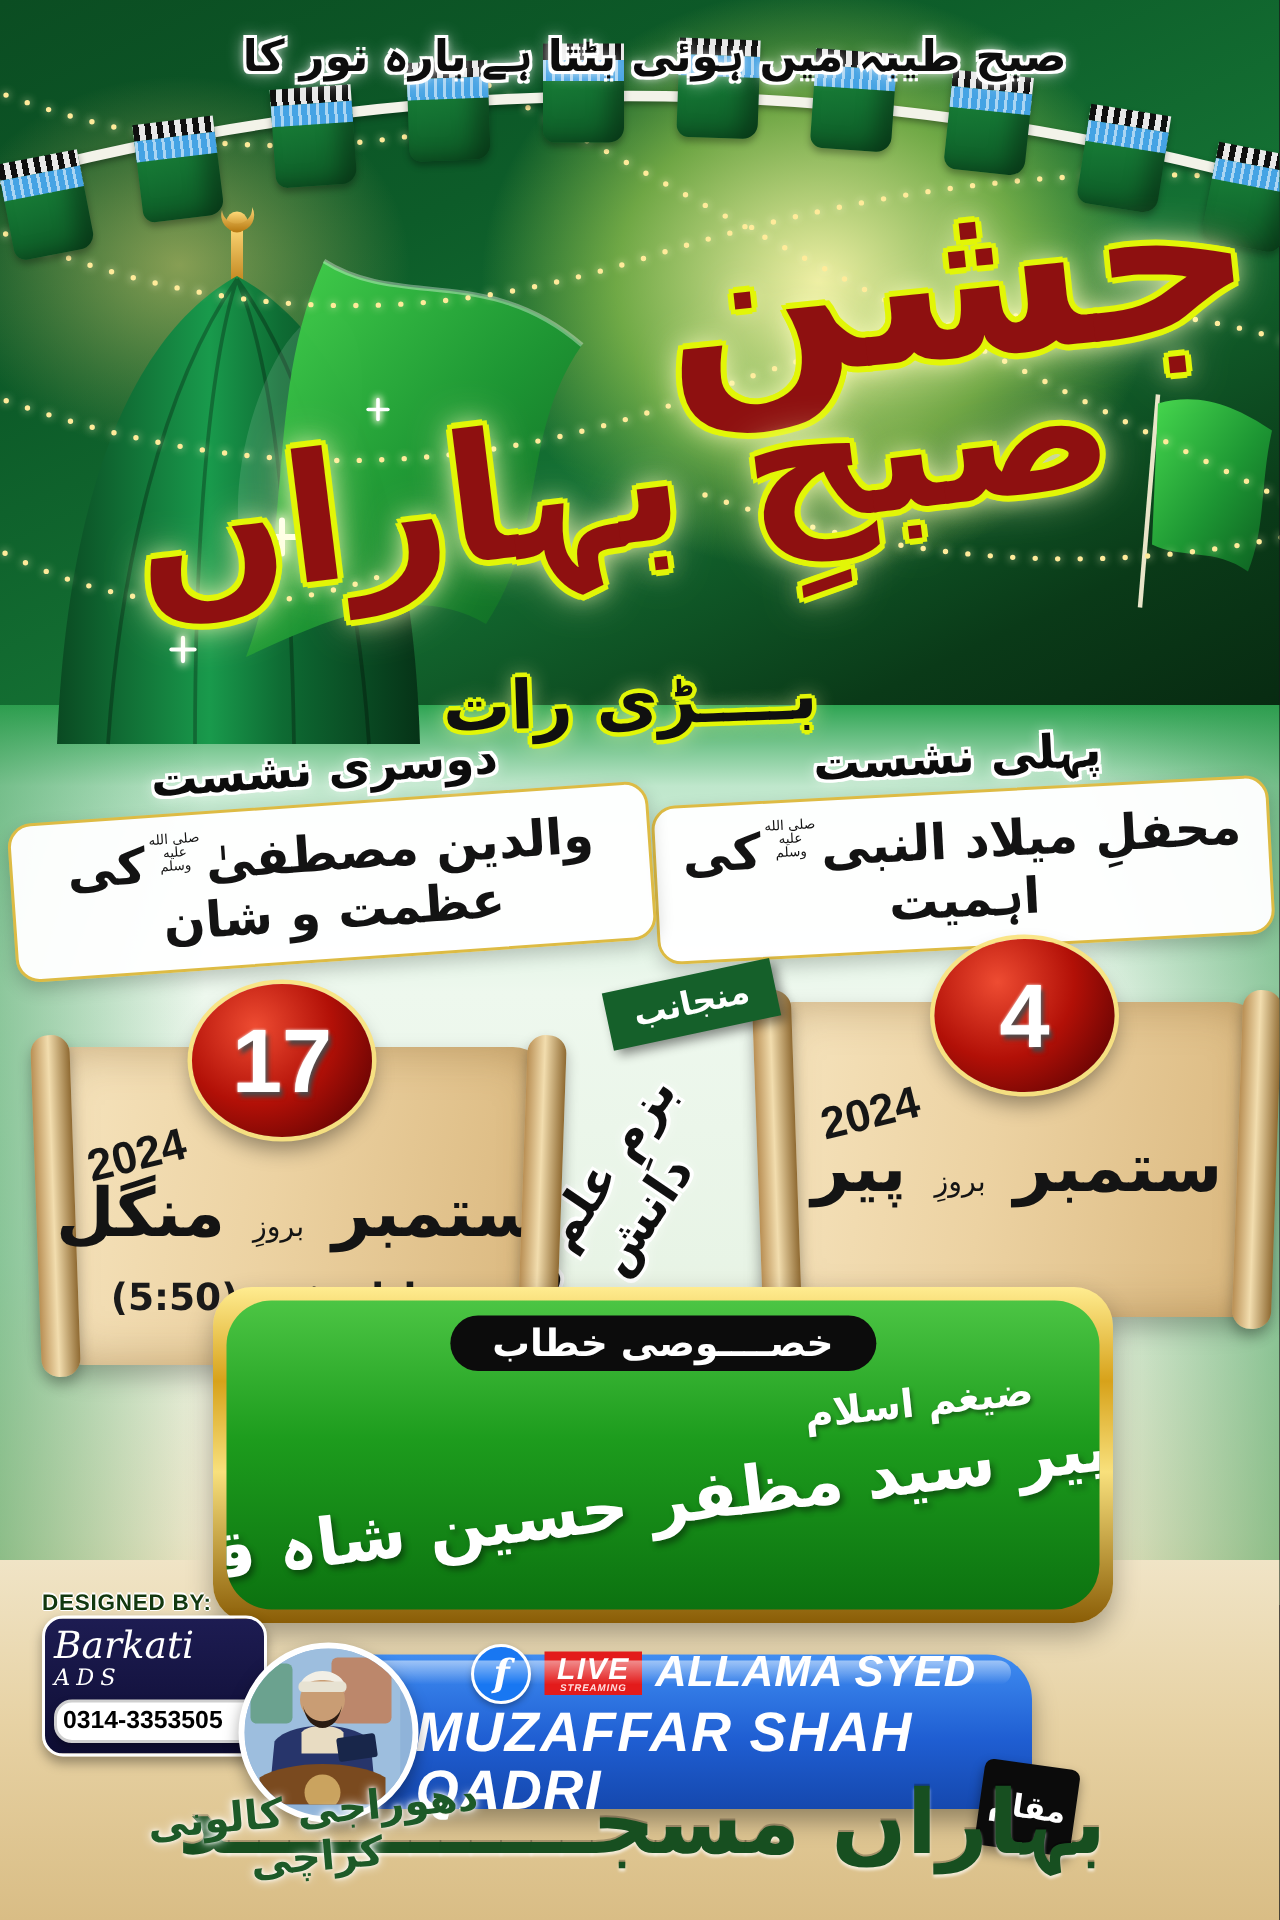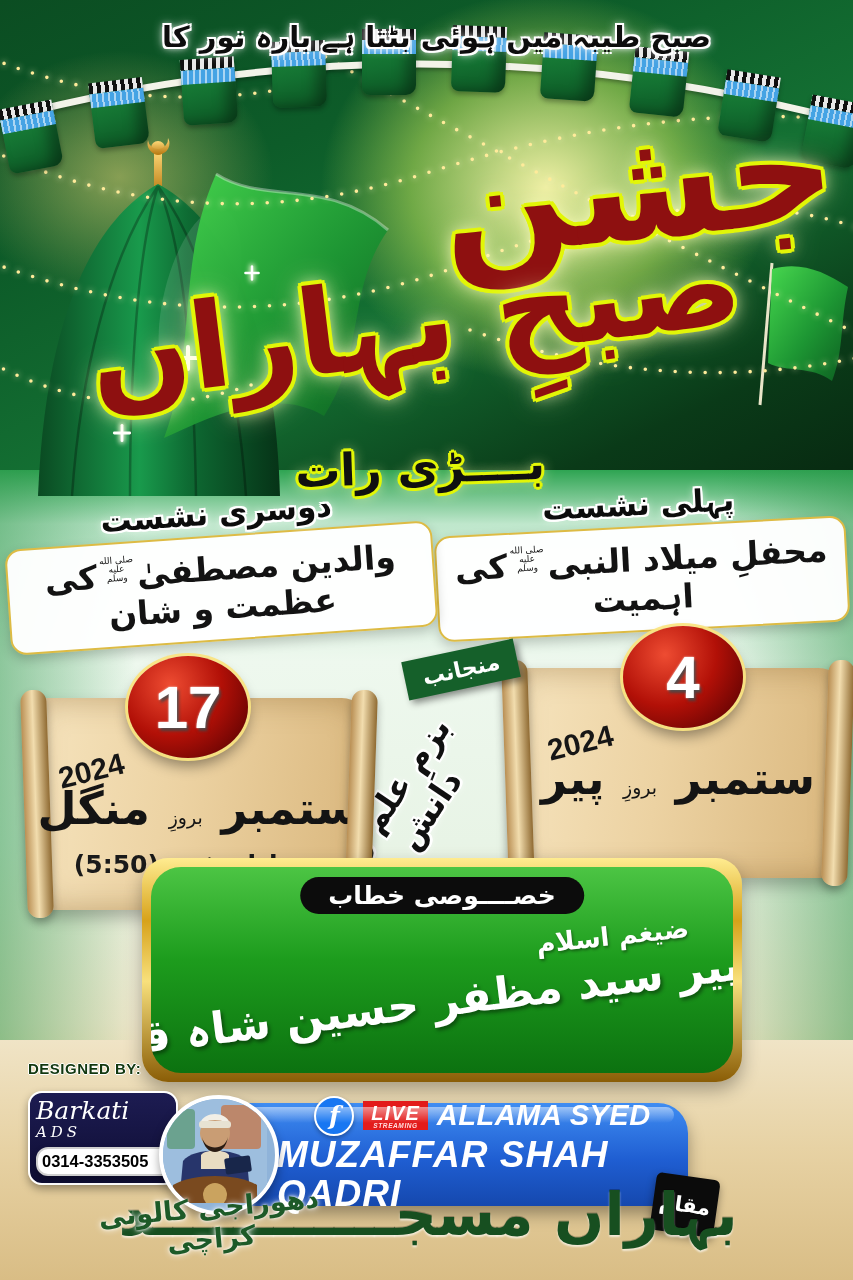--- a/index.html
+++ b/index.html
@@ -116,21 +116,21 @@
     transform:rotate(-6deg);text-shadow:1px 2px 3px rgba(0,0,0,.4);}
   .speaker-name{position:absolute;left:50%;top:108px;transform:translate(-50%,0) rotate(-7deg);
     width:600px;text-align:center;color:#fff;font-size:44px;font-weight:bold;white-space:nowrap;
     text-shadow:2px 3px 4px rgba(0,0,0,.4);}
 
   
   .designer{position:absolute;left:28px;top:1060px;width:150px;text-align:left;
     font-family:"Liberation Sans",sans-serif;}
   .designer-label{font-size:15px;font-weight:bold;color:#12380f;letter-spacing:.5px;
     text-shadow:1px 0 0 #fff,-1px 0 0 #fff,0 1px 0 #fff,0 -1px 0 #fff;}
-  .designer-card{margin-top:14px;background:linear-gradient(180deg,#1d1c52,#0e0d33);border:2px solid #fff;
+  .designer-card{margin-top:0;background:linear-gradient(180deg,#1d1c52,#0e0d33);border:2px solid #fff;
     border-radius:14px;padding:5px 6px 7px;box-shadow:0 4px 8px rgba(0,0,0,.35);}
   .designer-brand{color:#fff;font-family:"DejaVu Serif",serif;font-style:italic;font-size:25px;line-height:1;}
   .designer-sub{color:#fff;font-family:"DejaVu Serif",serif;font-style:italic;font-size:15px;letter-spacing:4px;line-height:1.2;}
   .designer-phone{margin:6px auto 0;background:#fff;border:2px solid #cfcfcf;border-radius:12px;
     font-size:16.5px;font-weight:bold;color:#000;padding:3px 4px;width:132px;box-shadow:0 3px 6px rgba(0,0,0,.3);}
 
   
   .blue-banner{position:absolute;left:205px;top:1103px;width:483px;height:103px;border-radius:30px;
     background:linear-gradient(180deg,#3f8df2 0%,#1f5ed2 55%,#1548ae 100%);
     box-shadow:0 8px 16px rgba(0,0,0,.35);display:flex;flex-direction:column;align-items:center;

